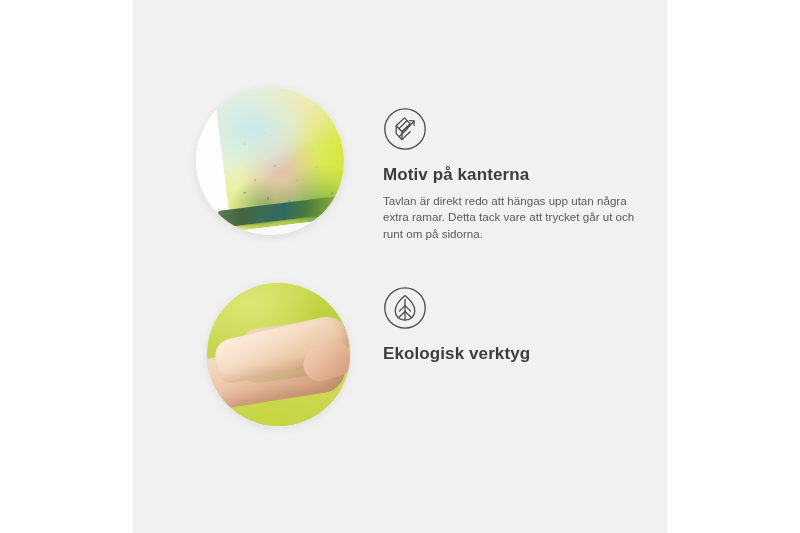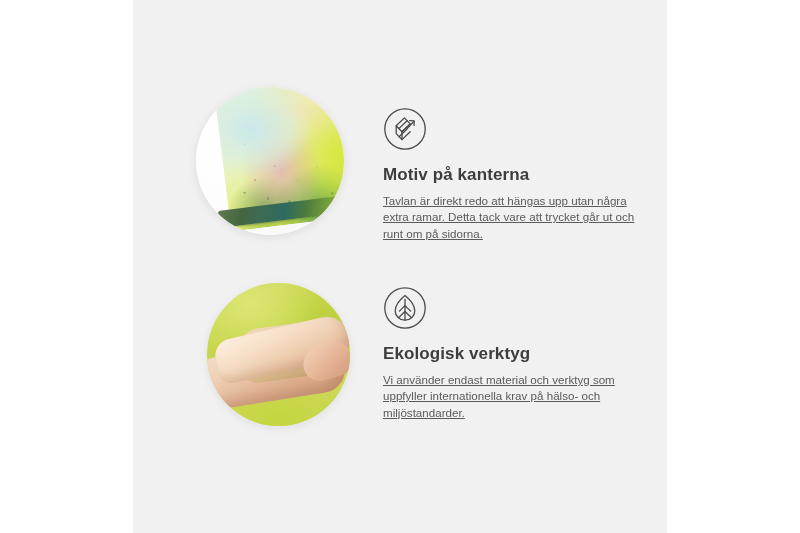--- a/index.html
+++ b/index.html
@@ -238,21 +238,21 @@
       radial-gradient(ellipse 18% 24% at 72% 44%, rgba(252,238,212,0.7) 0%, rgba(252,238,212,0) 72%),
       radial-gradient(ellipse 16% 20% at 34% 66%, rgba(176,138,92,0.55) 0%, rgba(176,138,92,0) 70%),
       radial-gradient(ellipse 14% 18% at 62% 74%, rgba(160,124,82,0.5) 0%, rgba(160,124,82,0) 72%);
   }
 
   
   #text-canvas { left: 383px; top: 107px; }
   #text-wood   { left: 383px; top: 286px; }
 
   .feature-title { margin-top: 13px; }
-  .feature-body  { margin-top: 7px; text-decoration: underline; }
+  .feature-body  { margin-top: 7px; }
 </style>
 </head>
 <body>
 
 <div id="stage">
 
   <div id="panel"></div>
 
   <div class="feature">
 
@@ -313,17 +313,16 @@
             <path d="M22 19.6 L16.4 25.1"></path>
             <path d="M22 19.6 L27.6 25.1"></path>
             <path d="M22 25.6 L16.0 31.2"></path>
             <path d="M22 25.6 L28.0 31.2"></path>
           </g>
         </svg>
       </span>
 
       <h3 class="feature-title">Ekologisk verktyg</h3>
 
-      <p class="feature-body">Vi använder endast material och verktyg som uppfyller internationella krav på hälso- och miljöstandarder.</p>
     </div>
   </div>
 
 </div>
 
 </body></html>

